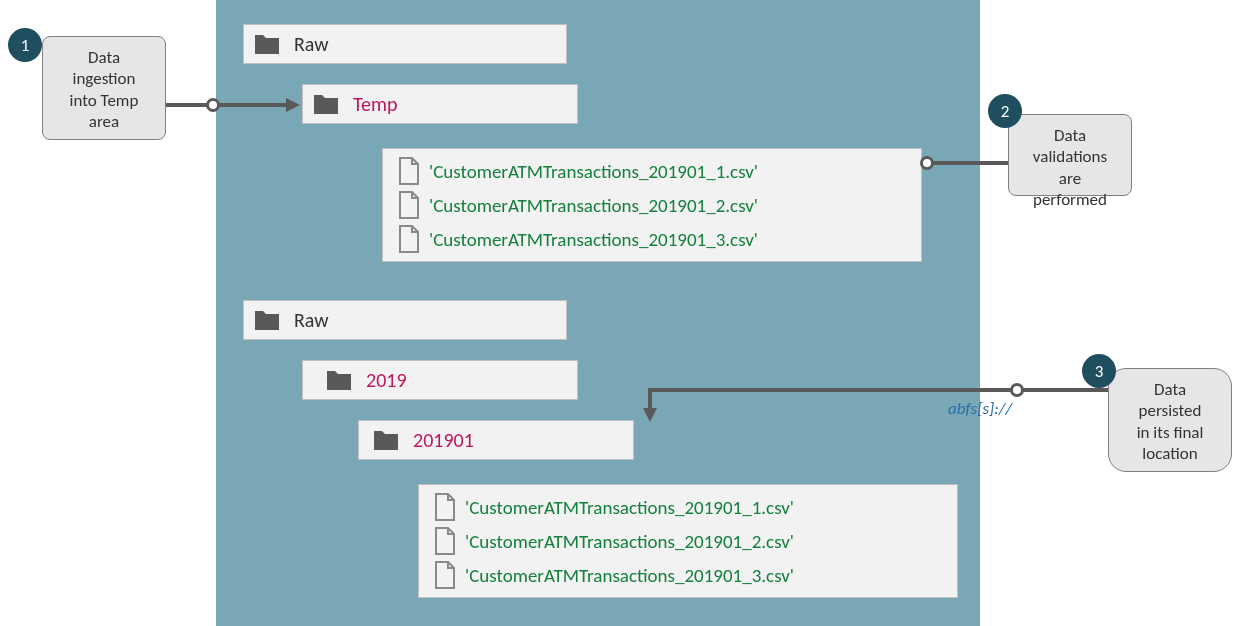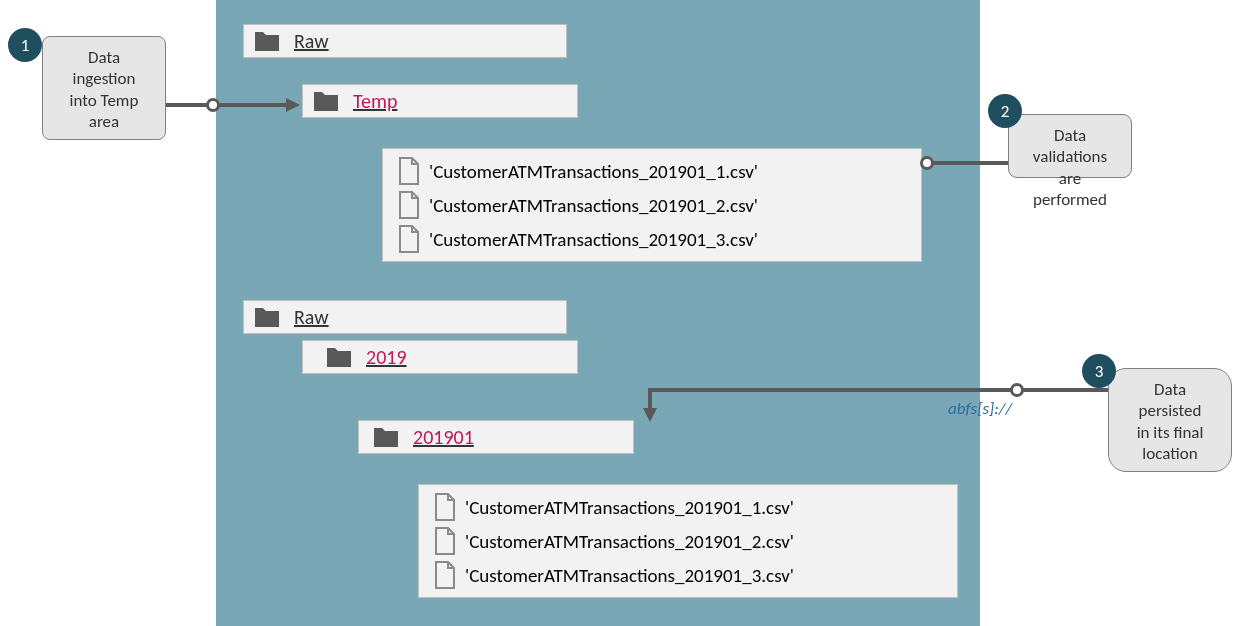--- a/index.html
+++ b/index.html
@@ -24,35 +24,35 @@
   .folder-box, .file-list-box {
     position: absolute;
     background: #f2f2f2;
     border: 1px solid #bfbfbf;
     display: flex;
     align-items: center;
     padding: 4px 12px 4px 10px;
     gap: 10px;
     white-space: nowrap;
   }
-  .folder-box { height: 34px; text-decoration: underline; }
+  .folder-box { height: 40px; }
   .folder-label { font-size: 20px; }
   .folder-label.red { color: #be185d; }
   .file-list-box {
     flex-direction: column;
     align-items: stretch;
     padding: 8px 14px;
     gap: 6px;
   }
   .file-row {
     display: flex;
     align-items: center;
     gap: 10px;
   }
-  .file-label { font-size: 19px; color: #000000; }
+  .file-label { font-size: 19px; color: #15803d; }
   .callout {
     position: absolute;
     width: 124px;
     background: #e6e6e6;
     border: 1px solid #808080;
     border-radius: 8px;
     text-align: center;
     padding: 10px 22px;
     font-size: 17px;
     line-height: 1.25;
@@ -90,26 +90,26 @@
     font-size: 17px;
   }
   svg.icon { flex: 0 0 auto; }
 
   
   #raw1    { left: 243px; top: 24px;  width: 324px; }
   #temp1   { left: 302px; top: 84px;  width: 276px; }
   #files1  { left: 382px; top: 148px; width: 540px; }
 
   #raw2    { left: 243px; top: 300px; width: 324px; }
-  #y2019   { left: 302px; top: 340px; width: 276px; padding-left: 23px; }
+  #y2019   { left: 302px; top: 360px; width: 276px; padding-left: 23px; }
   #m201901 { left: 358px; top: 420px; width: 276px; padding-left: 14px; }
   #files2  { left: 418px; top: 484px; width: 540px; }
 
   #call1   { left: 42px;  top: 36px;  height: 104px; }
-  #call2   { left: 1008px; top: 114px; height: 64px; border-radius: 9px; }
+  #call2   { left: 1008px; top: 114px; height: 82px; }
   #call3   { left: 1108px; top: 368px; height: 104px; border-radius: 18px; }
 
   #circ1 { left: 8px;   top: 28px; }
   #circ2 { left: 988px; top: 94px; }
   #circ3 { left: 1082px; top: 354px; }
 </style>
 </head>
 <body>
 
 <svg width="0" height="0" style="position:absolute">

